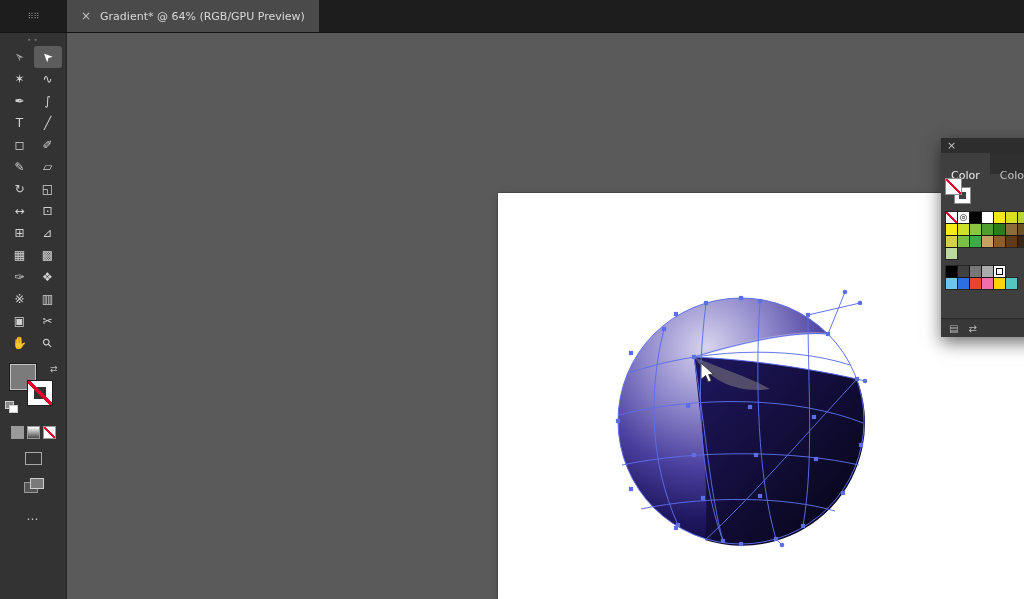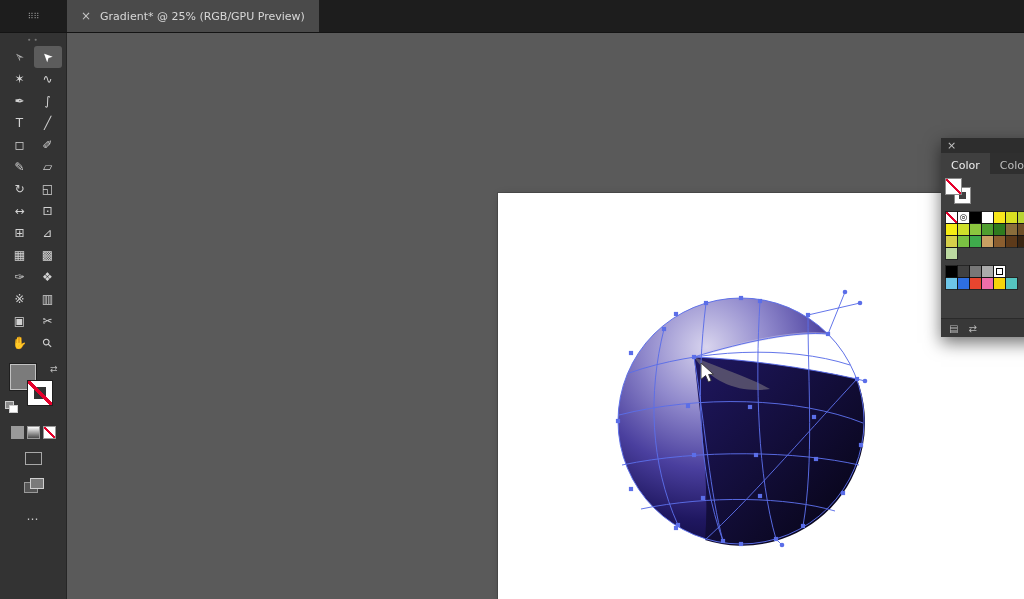--- a/index.html
+++ b/index.html
@@ -60,21 +60,21 @@
   .artboard svg{position:absolute;inset:0;}
   .mesh{stroke:var(--mesh-blue,#5b6ee8);fill:none;stroke-width:1;opacity:.95;}
   .lip{stroke:#c9c4ea;stroke-width:2.4;fill:none;opacity:.55;}
 
   
   .panel{position:absolute;left:941px;top:138px;width:134px;height:199px;background:var(--panel-bg,#3f3f3f);
     z-index:6;box-shadow:0 6px 16px rgba(0,0,0,.55);color:#ddd;font-size:11px;}
   .phead{height:15px;background:var(--panel-header-bg,#2d2d2d);display:flex;align-items:center;padding:0 6px;}
   .pclose{font-size:11px;color:#c2c2c2;line-height:1;}
   .ptabs{display:flex;height:21px;background:#2f2f2f;align-items:stretch;}
-  .ptab{padding:6px 10px 0;color:#bdbdbd;white-space:nowrap;}
+  .ptab{padding:16px 10px 0;color:#bdbdbd;white-space:nowrap;}
   .ptab.active{background:var(--panel-bg,#3f3f3f);color:#ececec;}
   .pbody{padding:5px 5px 0;}
   .pfs{position:relative;width:32px;height:30px;margin-bottom:3px;}
   .pfs .s{position:absolute;left:9px;top:9px;width:15px;height:15px;background:#fff;box-shadow:0 0 0 1px #8a8a8a;}
   .pfs .s .hole{position:absolute;inset:4px;background:var(--panel-bg,#3f3f3f);}
   .pfs .f{position:absolute;left:0;top:0;width:15px;height:15px;background:#fff;box-shadow:0 0 0 1px #8a8a8a;z-index:2;overflow:hidden;}
   #swatches{display:flex;flex-direction:column;gap:1px;}
   .srow{display:flex;gap:1px;}
   .swatch{width:11px;height:11px;box-shadow:0 0 0 1px rgba(0,0,0,.4);box-sizing:border-box;}
   .swatch.none{background:#fff;position:relative;overflow:hidden;}
@@ -86,21 +86,21 @@
 </style>
 </head>
 <body>
 
 <div id="screen" data-name="illustrator-window">
 
   <div class="topbar" data-name="document-tab-bar">
     <div class="corner" data-name="toolbar-grip-icon">⠿⠿</div>
     <div class="doc-tab" data-name="document-tab">
       <span class="tab-close" data-name="close-tab-icon">×</span>
-      <span class="tab-title" data-name="document-tab-title">Gradient* @ 25% (RGB/GPU Preview)</span>
+      <span class="tab-title" data-name="document-tab-title">Gradient* @ 64% (RGB/GPU Preview)</span>
     </div>
   </div>
 
   <div class="toolbar" data-name="tools-panel">
     <div class="grip" data-name="tools-grip-icon">∙∙</div>
     <div id="tools" data-name="tools-grid">
         <div class="tool" data-name="direct-selection-tool">
           <span class="g" data-name="direct-selection-icon">➢</span>
         </div>
         <div class="tool active" data-name="selection-tool">

